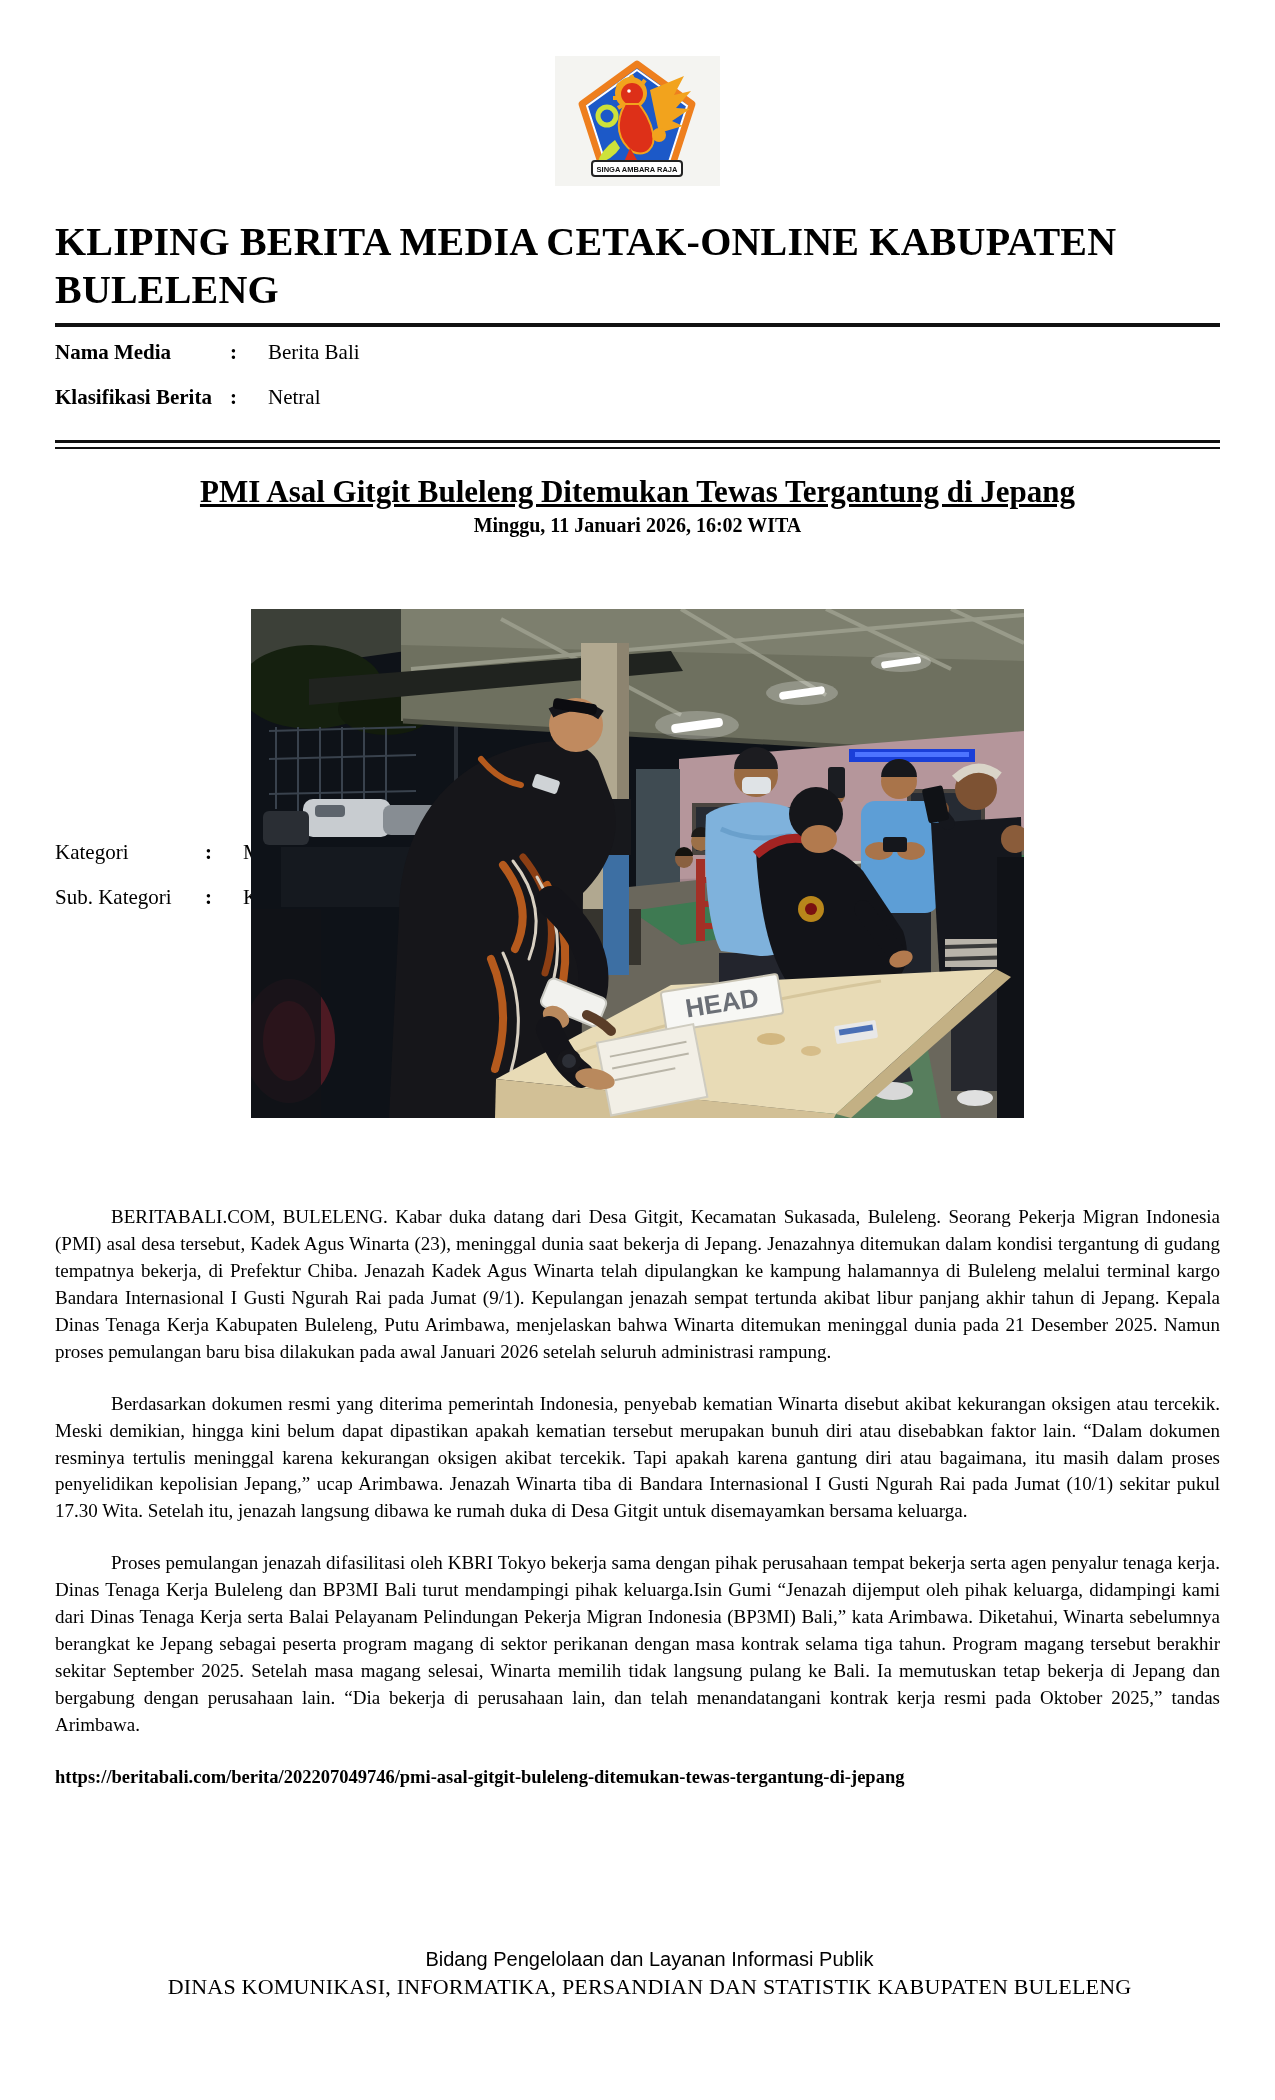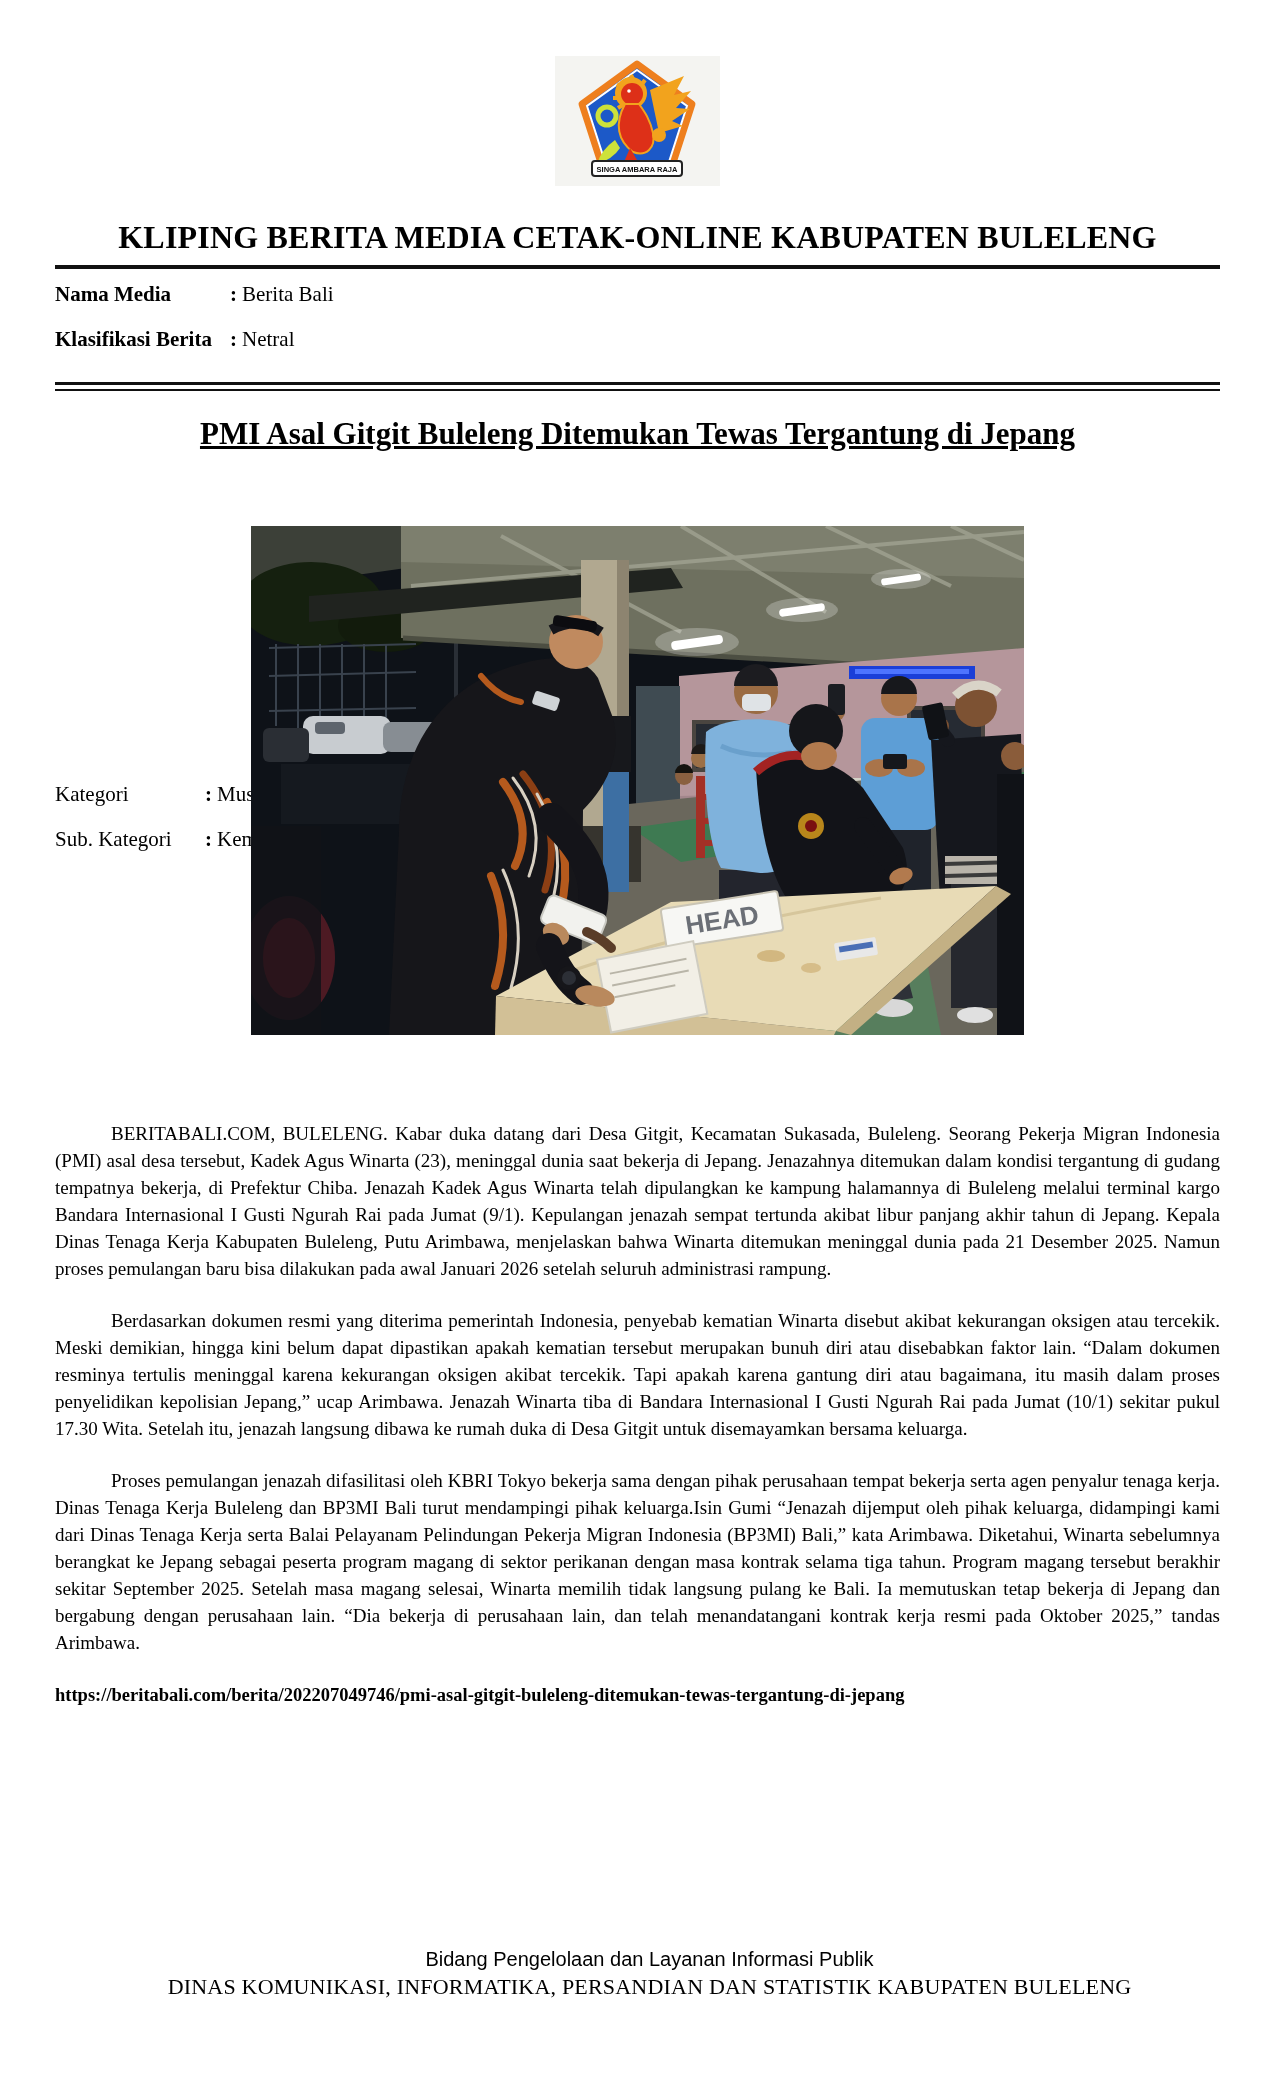--- a/index.html
+++ b/index.html
@@ -5,33 +5,33 @@
   html,body{margin:0;padding:0;background:#ffffff;}
   .page{position:relative;width:1275px;height:2100px;background:#fff;overflow:hidden;
         font-family:"Liberation Serif", serif;color:#000;}
   .content{padding:0 55px;}
 
   
   .logo-wrap{padding-top:56px;text-align:center;}
   .logo-tile{display:inline-block;width:165px;height:130px;background:#c4b5fd;}
 
   
-  .main-title{margin:28px 0 0 0;text-align:center;font-size:32px;font-weight:bold;
+  .main-title{margin:28px 0 0 0;text-align:left;font-size:40px;font-weight:bold;
               letter-spacing:0.2px;line-height:1.2;}
   .rule-thick{height:4px;background:#111;margin-top:9px;}
 
   
   .meta{padding:13px 0 10px 0;font-size:21px;}
   .meta-row{display:flex;align-items:baseline;height:45px;flex-direction:column;}
   .meta-cell{display:flex;align-items:baseline;}
   .meta-cell.left{width:500px;flex:0 0 500px;}
   .lbl{display:inline-block;width:175px;font-weight:bold;}
   .lbl2{display:inline-block;width:150px;font-weight:normal;}
   .colon{font-weight:bold;}
-  .val{margin-left:5px;}
+  .val{margin-left:31px;}
   .rule-double{height:4px;border-top:3px solid #111;border-bottom:2px solid #111;}
 
   
   .article-title{margin:24px 0 0 0;text-align:center;font-size:31px;font-weight:bold;line-height:1.25;text-decoration:underline;}
   .article-date{margin:2px 0 0 0;text-align:center;font-size:20px;font-weight:bold;}
 
   
   .photo{width:773px;height:509px;margin:72px auto 0;display:block;}
 
   
@@ -104,20 +104,21 @@
         <div class="meta-cell">
           <span class="lbl2">Sub. Kategori</span>
           <span class="colon">:</span>
           <span class="val">Kematian</span>
         </div>
       </div>
     </div>
     <div class="rule-double"></div>
 
     <h2 class="article-title">PMI Asal Gitgit Buleleng Ditemukan Tewas Tergantung di Jepang</h2>
+    <div class="article-date">Minggu, 11 Januari 2026, 16:02 WITA</div>
 
     <svg class="photo" viewBox="0 0 773 509">
 
       <rect width="773" height="509" fill="#0e1218"></rect>
 
       <polygon points="0,0 155,0 155,42 0,64" fill="#3c4038"></polygon>
 
       <ellipse cx="60" cy="78" rx="72" ry="42" fill="#15200f"></ellipse>
       <ellipse cx="135" cy="100" rx="48" ry="26" fill="#121b0c"></ellipse>
 

